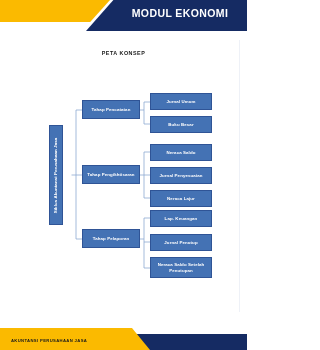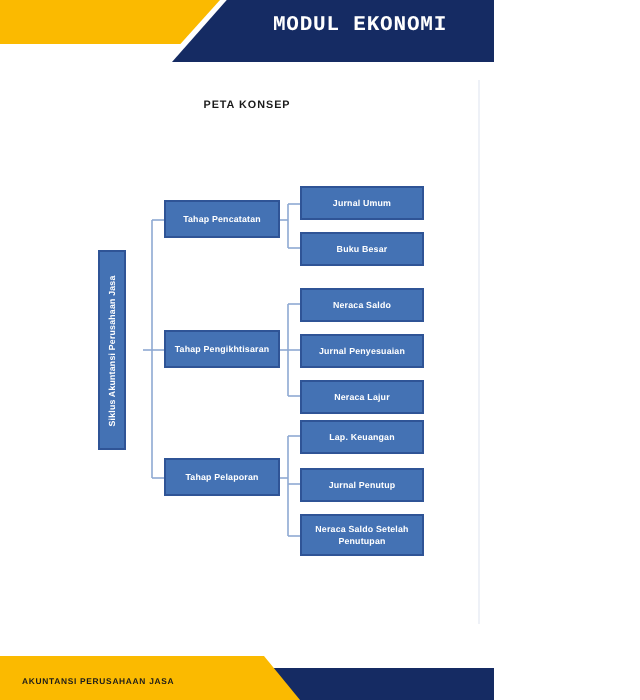--- a/index.html
+++ b/index.html
@@ -22,21 +22,20 @@
     overflow: hidden;
   }
 
   
   .header-wrap {
     position: absolute;
     left: 0;
     top: 0;
     width: 216px;
     height: 34px;
-    font-family: Liberation Mono, monospace;
   }
   .header-yellow {
     position: absolute;
     left: 0;
     top: 0;
     width: 110px;
     height: 22px;
     background: #FBBA00;
     clip-path: polygon(0 0, 100% 0, 82% 100%, 0 100%);
   }

